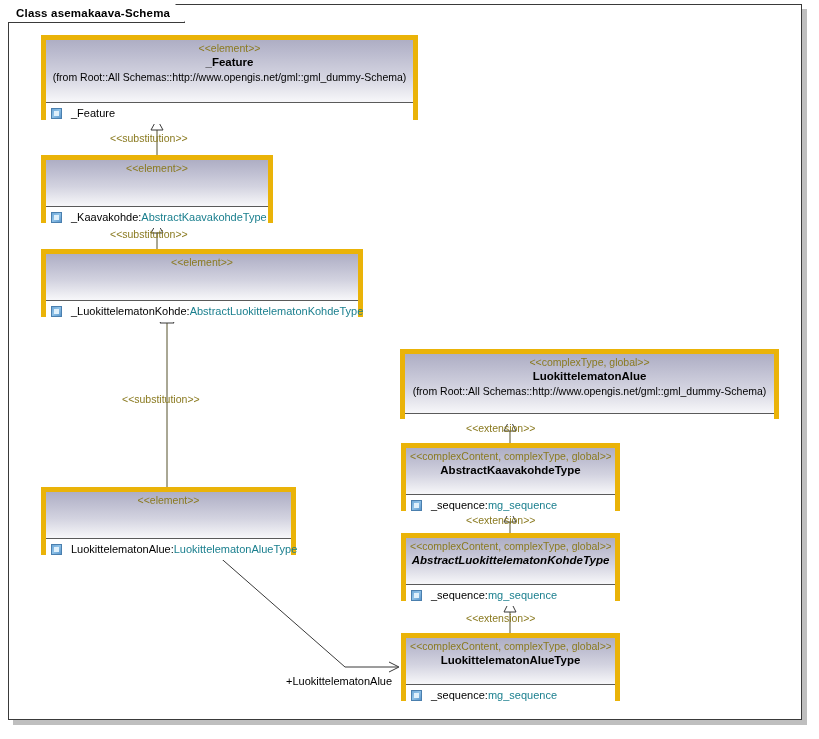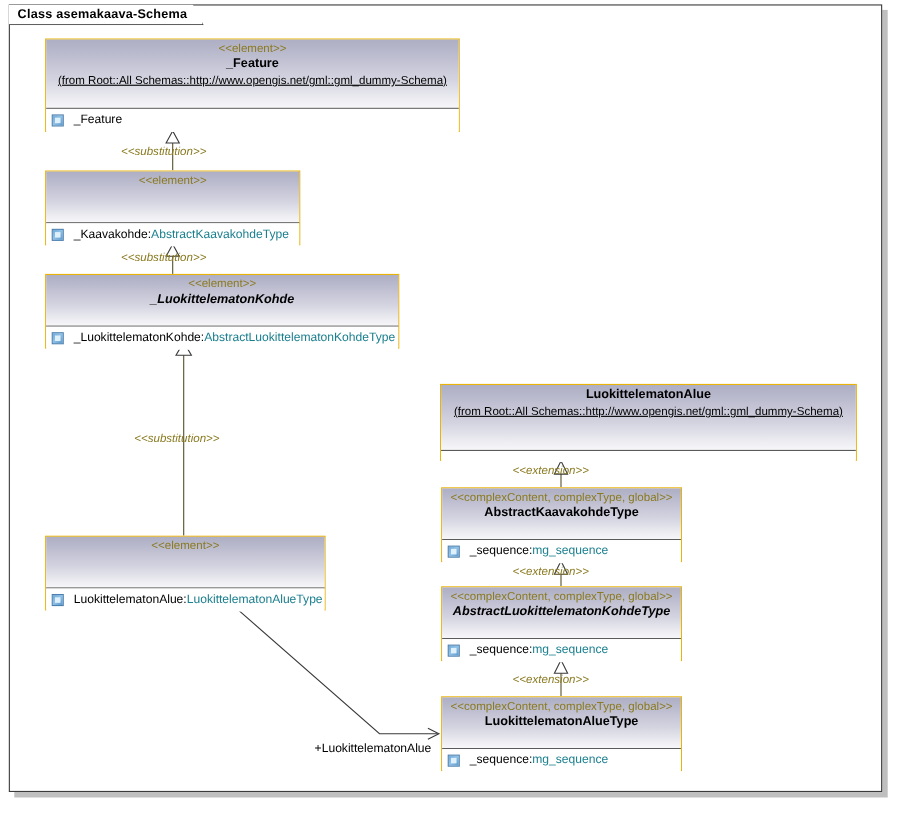--- a/index.html
+++ b/index.html
@@ -67,21 +67,21 @@
     left: 0;
     top: 0;
     width: 819px;
     height: 739px;
     pointer-events: none;
   }
 
   
   .node {
     position: absolute;
-    border: 1px solid #eab308;
+    border: 5px solid #eab308;
     background: #ffffff;
     box-sizing: border-box;
     z-index: 3;
   }
   .node-head {
     background: linear-gradient(to bottom, #aeaec4 0%, #b9b9cd 18%, #d3d3e0 58%, #ededf2 88%, #f7f7fa 100%);
     border-bottom: 1px solid #5a5a5a;
     padding: 2px 4px 3px 4px;
     text-align: center;
     box-sizing: border-box;
@@ -101,21 +101,20 @@
     white-space: nowrap;
     overflow: hidden;
   }
   .node-title.italic { font-style: italic; }
   .node-from {
     font-size: 10.5px;
     color: #000000;
     line-height: 14px;
     white-space: nowrap;
     overflow: hidden;
-    text-decoration: underline;
   }
   .node-body {
     padding: 3px 4px 3px 5px;
     min-height: 10px;
     box-sizing: border-box;
     background: #ffffff;
   }
   .node-body.empty { padding: 0; height: 9px; }
   .attr-row {
     display: flex;
@@ -153,21 +152,20 @@
   }
 
   
   .edge-label {
     position: absolute;
     font-size: 10.5px;
     color: #8a7a20;
     white-space: nowrap;
     z-index: 4;
     line-height: 12px;
-    font-style: italic;
   }
   .assoc-label {
     position: absolute;
     font-size: 11px;
     color: #000000;
     white-space: nowrap;
     z-index: 4;
     line-height: 12px;
     text-align: center;
   }
@@ -237,21 +235,20 @@
         <span class="attr-icon"></span>
         <span class="attr-name">_Kaavakohde:</span>
           <span class="attr-type">AbstractKaavakohdeType</span>
       </div>
     </div>
   </div>
 
   <div class="node" style="left:41px; top:249px; width:322px; height:68px;">
     <div class="node-head" style="height:47px;">
       <div class="stereotype">&lt;&lt;element&gt;&gt;</div>
-      <div class="node-title italic">_LuokittelematonKohde</div>
     </div>
     <div class="node-body">
       <div class="attr-row">
         <span class="attr-icon"></span>
         <span class="attr-name">_LuokittelematonKohde:</span>
           <span class="attr-type">AbstractLuokittelematonKohdeType</span>
       </div>
     </div>
   </div>
 
@@ -263,20 +260,21 @@
       <div class="attr-row">
         <span class="attr-icon"></span>
         <span class="attr-name">LuokittelematonAlue:</span>
           <span class="attr-type">LuokittelematonAlueType</span>
       </div>
     </div>
   </div>
 
   <div class="node" style="left:400px; top:349px; width:379px; height:70px;">
     <div class="node-head" style="height:60px;">
+      <div class="stereotype">&lt;&lt;complexType, global&gt;&gt;</div>
       <div class="node-title">LuokittelematonAlue</div>
       <div class="node-from">(from Root::All Schemas::http://www.opengis.net/gml::gml_dummy-Schema)</div>
     </div>
     <div class="node-body empty"></div>
   </div>
 
   <div class="node" style="left:401px; top:443px; width:219px; height:68px;">
     <div class="node-head" style="height:47px;">
       <div class="stereotype">&lt;&lt;complexContent, complexType, global&gt;&gt;</div>
       <div class="node-title">AbstractKaavakohdeType</div>

